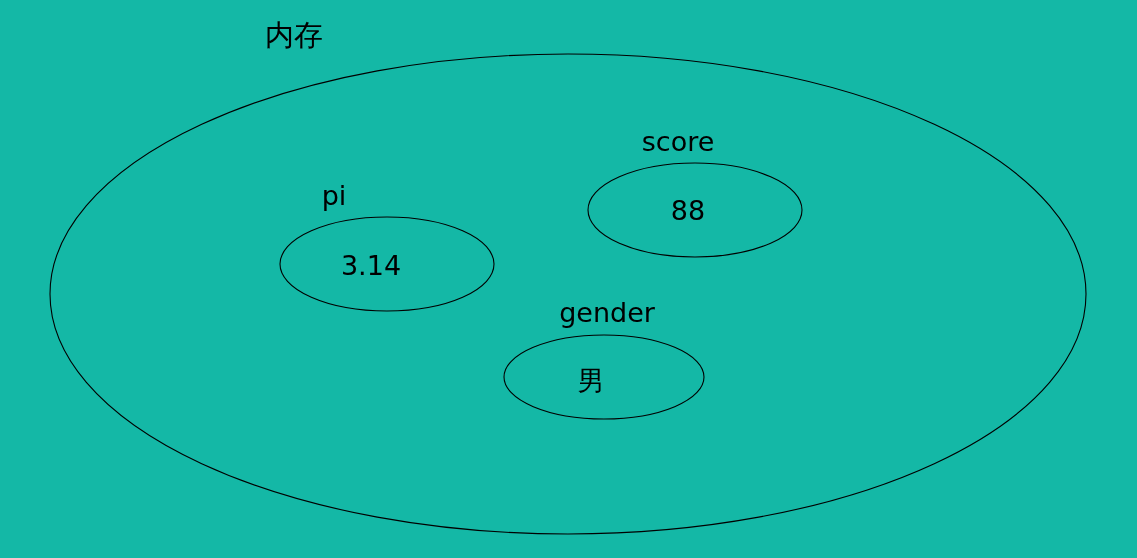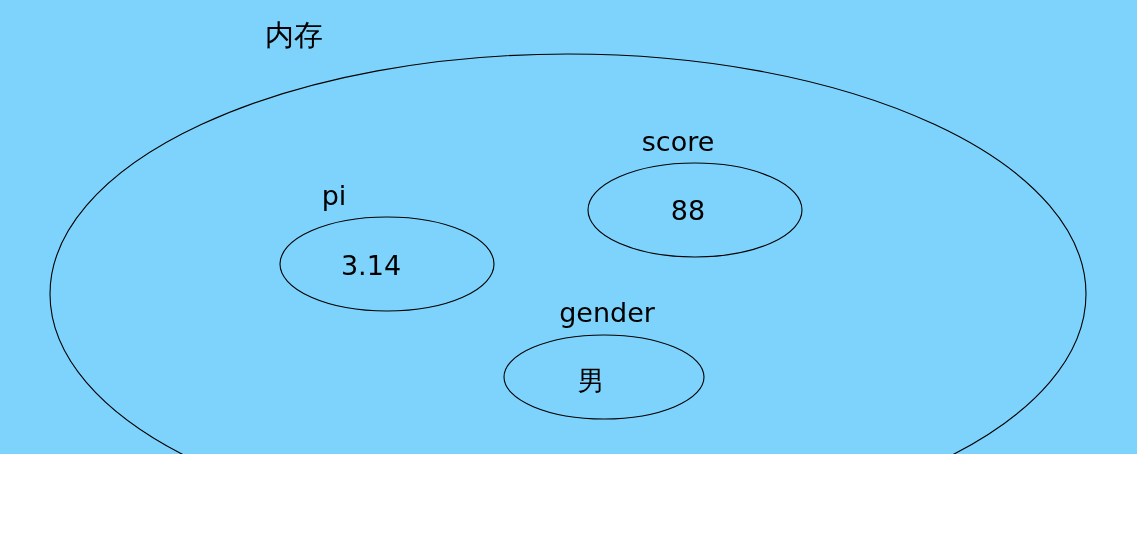--- a/index.html
+++ b/index.html
@@ -7,22 +7,22 @@
     margin: 0;
     padding: 0;
     background: #ffffff;
   }
   body {
     font-family: "DejaVu Sans", "Liberation Sans", sans-serif;
   }
   #canvas {
     position: relative;
     width: 1137px;
-    height: 454px;
-    background: #7dd3fc;
+    height: 558px;
+    background: #14b8a6;
     overflow: hidden;
   }
   #diagram-svg {
     position: absolute;
     left: 0;
     top: 0;
     width: 1137px;
     height: 558px;
   }
   .ellipse-shape {

